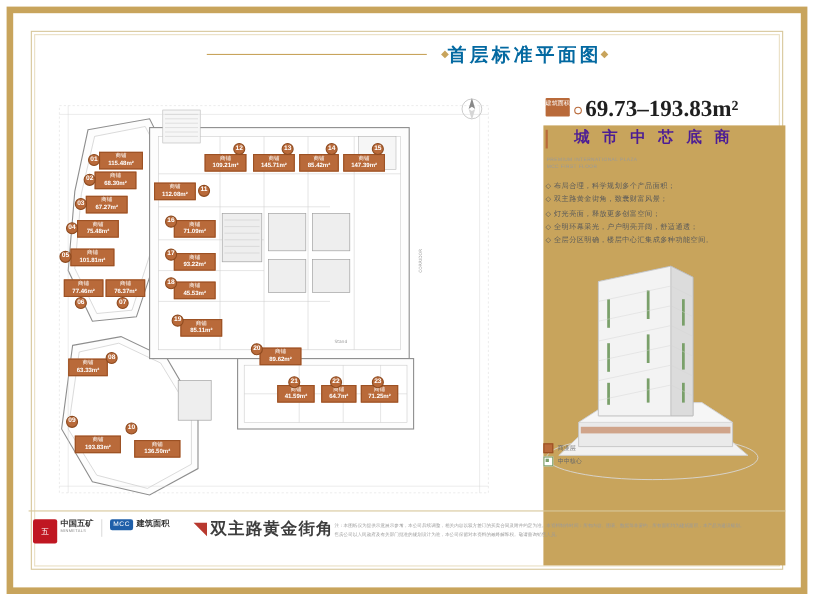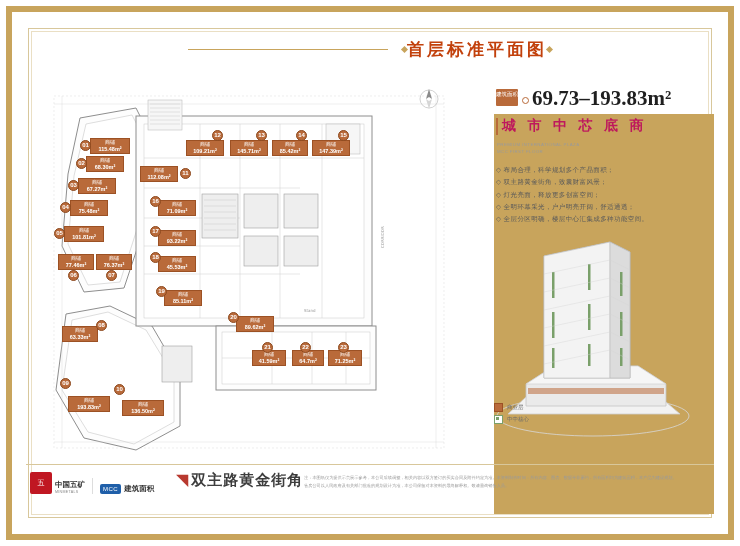--- a/index.html
+++ b/index.html
@@ -33,21 +33,21 @@
     position:absolute;left:0;right:0;top:36px;height:26px;
     display:flex;align-items:center;justify-content:center;
   }
   .title-rule{
     height:1px;background:#c8a45c;flex:0 0 200px;
   }
   .title-rule.left{margin-right:14px;}
   .title-rule.right{margin-left:14px;}
   .title-text{
     font-family:"Liberation Serif","DejaVu Serif",serif;
-    font-size:17px;letter-spacing:3px;color:#c2410c;font-weight:bold;
+    font-size:17px;letter-spacing:3px;color:#0369a1;font-weight:bold;
     white-space:nowrap;
   }
   .title-diamond{
     width:5px;height:5px;background:#c8a45c;transform:rotate(45deg);
     flex:0 0 auto;
   }
 
   
   .plan{
     position:absolute;left:40px;top:78px;width:420px;height:400px;
@@ -101,22 +101,22 @@
     margin:0 3px 5px 0;
   }
   .area-num{
     font-family:"Liberation Serif","DejaVu Serif",serif;
     font-size:21px;font-weight:bold;color:#1f1f1f;letter-spacing:0px;
     line-height:1;
   }
   .sub-title{
     position:absolute;left:16px;top:40px;
     font-family:"Liberation Serif","DejaVu Serif",serif;
-    font-size:14px;letter-spacing:4px;color:#be185d;font-weight:bold;
-    padding-left:4px;border-left:2px solid #b96a3a;
+    font-size:14px;letter-spacing:4px;color:#4c1d95;font-weight:bold;
+    padding-left:24px;border-left:2px solid #b96a3a;
     line-height:1.2;
   }
   .en-line{
     position:absolute;left:17px;top:64px;
     font-size:4.4px;color:#9a9a9a;letter-spacing:.4px;line-height:1.5;
   }
   .features{
     position:absolute;left:16px;top:86px;width:200px;
   }
   .feature{
@@ -136,21 +136,21 @@
   .sw-core{background:#ffffff;border:1px solid #7aa06a;position:relative;}
   .sw-core:after{content:"";position:absolute;left:1px;top:1px;width:3px;height:3px;background:#7aa06a;}
 
   
   .footer{
     position:absolute;left:26px;right:26px;bottom:26px;height:56px;
   }
   .footer-rule{
     position:absolute;left:0;right:0;top:0;height:1px;background:#d8c79b;
   }
-  .logos{position:absolute;left:4px;top:8px;display:flex;align-items:flex-end;}
+  .logos{position:absolute;left:4px;top:8px;display:flex;align-items:flex-start;}
   .logo-mcc{
     width:22px;height:22px;background:#c01722;border-radius:2px;
     display:flex;align-items:center;justify-content:center;
     color:#fff;font-size:7px;
   }
   .logo-txt{font-size:7px;color:#333;margin-left:3px;line-height:1.15;}
   .logo-txt b{display:block;font-size:7.5px;}
   .logo-txt span{display:block;font-size:3.6px;color:#888;letter-spacing:.3px;}
   .logo-sep{width:1px;height:16px;background:#ddd;margin:0 7px;}
   .logo-blue{

